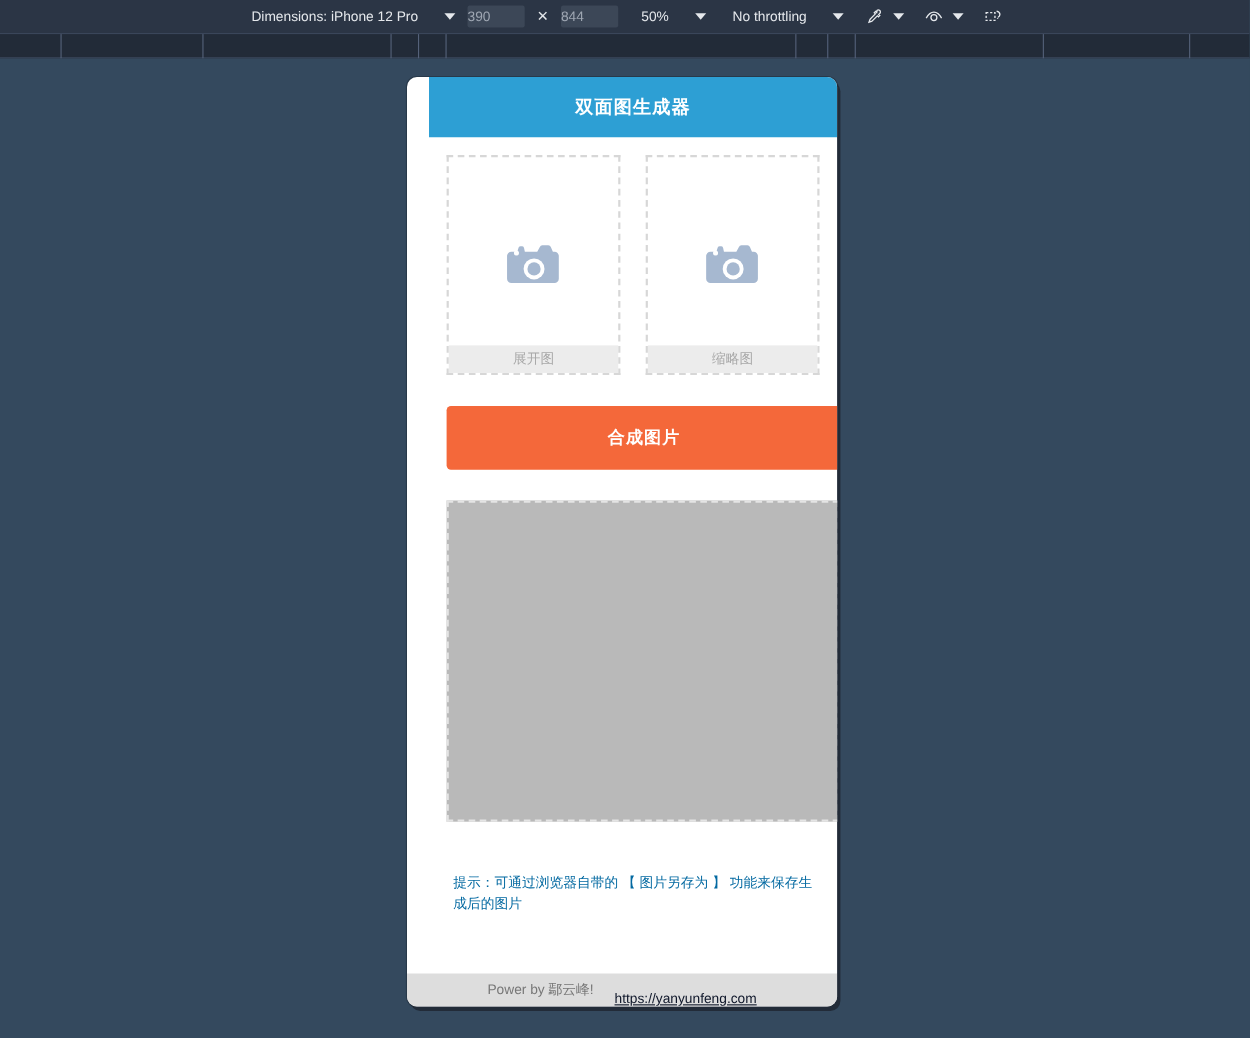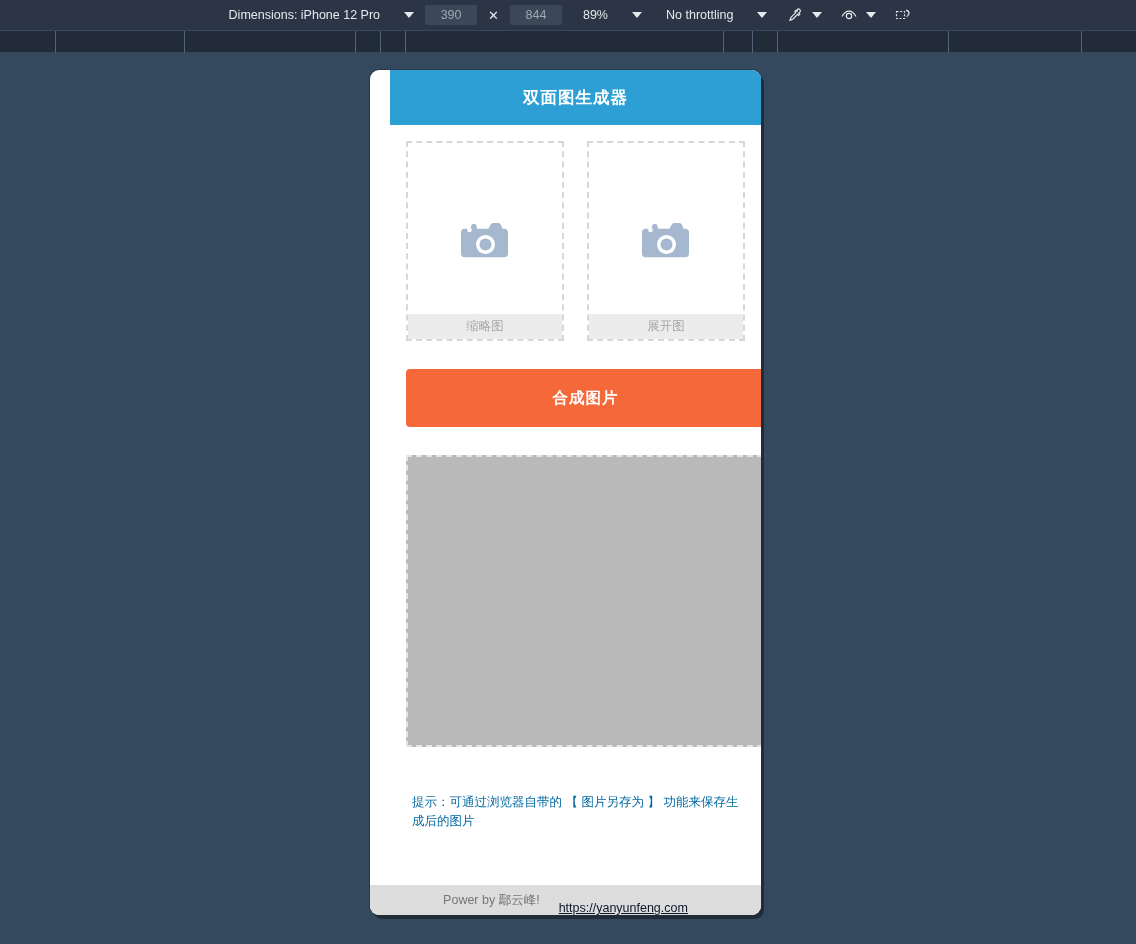--- a/index.html
+++ b/index.html
@@ -44,21 +44,20 @@
     border-top: 6px solid #e5e8ec;
     display: inline-block;
   }
   .dim-input {
     background: #3c4757;
     border: none;
     border-radius: 2px;
     color: #9fa7b3;
     font-size: 12.5px;
     font-family: "Liberation Sans", sans-serif;
-    text-align: center;
     height: 20px;
     width: 52px;
     line-height: 20px;
     margin: 0 4px;
     display: inline-block;
   }
   .dim-x {
     color: #e5e8ec;
     font-size: 13px;
     font-weight: bold;
@@ -218,21 +217,21 @@
     <span class="caret"></span>
   </div>
 
   <span class="dim-input">390</span>
   <span class="dim-x">✕</span>
   <span class="dim-input">844</span>
 
   <div class="sep-space"></div>
 
   <div class="tb-item">
-    <span>89%</span>
+    <span>50%</span>
     <span class="caret"></span>
   </div>
 
   <div class="sep-space"></div>
 
   <div class="tb-item">
     <span>No throttling</span>
     <span class="caret"></span>
   </div>
 
@@ -291,31 +290,31 @@
 
     <div class="upload-row">
 
       <div class="upload-box">
         <svg class="camera-icon" width="50" height="40" viewBox="0 0 50 40">
           <path d="M6 9h5.5l1-3.2A2 2 0 0 1 14.4 4h1.4a2 2 0 0 1 1.9 1.3L18.5 9H30l2.4-4.4A2.6 2.6 0 0 1 34.7 3h5.6a2.6 2.6 0 0 1 2.3 1.6L44.5 9H46a4 4 0 0 1 4 4v21a4 4 0 0 1-4 4H6a4 4 0 0 1-4-4V13a4 4 0 0 1 4-4z" fill="#a6b8d0" transform="translate(-1,-1) scale(0.98)"></path>
           <circle cx="25.5" cy="23.5" r="9.5" fill="#ffffff"></circle>
           <circle cx="25.5" cy="23.5" r="6" fill="#a6b8d0"></circle>
           <circle cx="9.5" cy="9" r="2.3" fill="#ffffff"></circle>
         </svg>
-        <div class="upload-label">缩略图</div>
+        <div class="upload-label">展开图</div>
       </div>
 
       <div class="upload-box">
         <svg class="camera-icon" width="50" height="40" viewBox="0 0 50 40">
           <path d="M6 9h5.5l1-3.2A2 2 0 0 1 14.4 4h1.4a2 2 0 0 1 1.9 1.3L18.5 9H30l2.4-4.4A2.6 2.6 0 0 1 34.7 3h5.6a2.6 2.6 0 0 1 2.3 1.6L44.5 9H46a4 4 0 0 1 4 4v21a4 4 0 0 1-4 4H6a4 4 0 0 1-4-4V13a4 4 0 0 1 4-4z" fill="#a6b8d0" transform="translate(-1,-1) scale(0.98)"></path>
           <circle cx="25.5" cy="23.5" r="9.5" fill="#ffffff"></circle>
           <circle cx="25.5" cy="23.5" r="6" fill="#a6b8d0"></circle>
           <circle cx="9.5" cy="9" r="2.3" fill="#ffffff"></circle>
         </svg>
-        <div class="upload-label">展开图</div>
+        <div class="upload-label">缩略图</div>
       </div>
 
     </div>
 
     <button class="compose-btn">合成图片</button>
 
     <div class="result-canvas"></div>
 
     <div class="hint-text">提示：可通过浏览器自带的 【 图片另存为 】 功能来保存生成后的图片</div>
 

